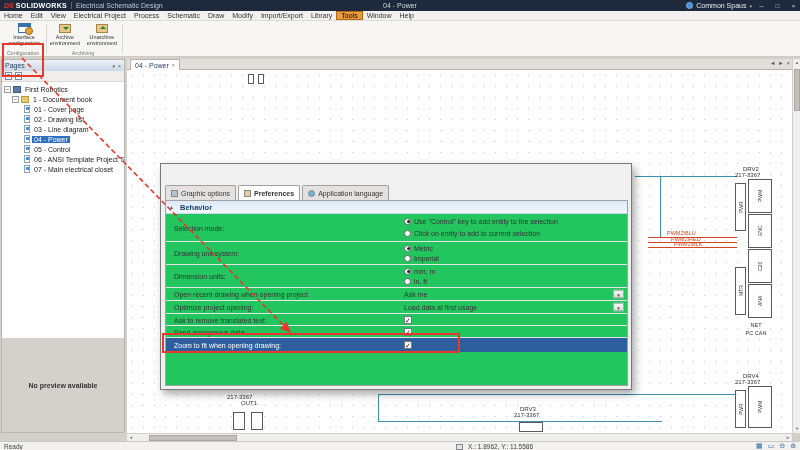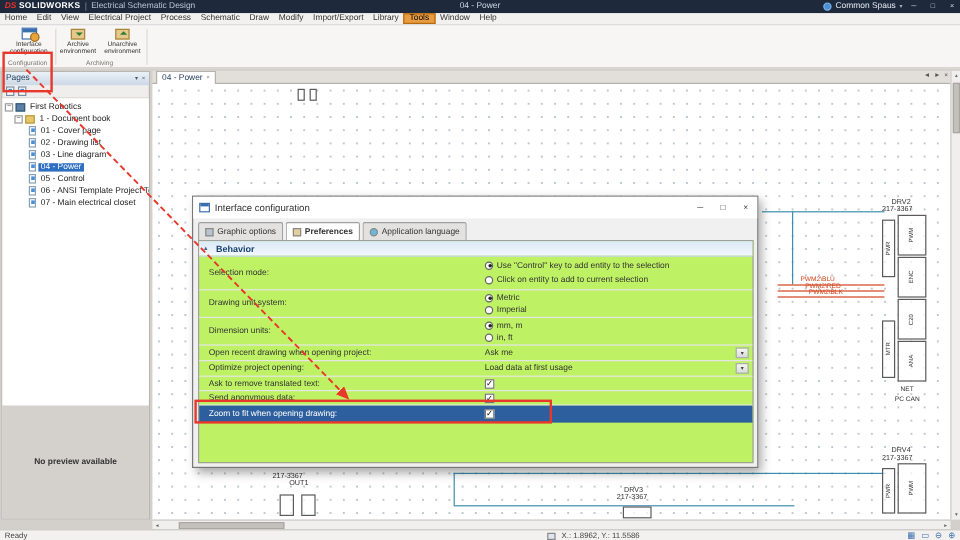--- a/index.html
+++ b/index.html
@@ -97,21 +97,21 @@
   .dlg-icon::before { content:""; position:absolute; left:0; top:0; right:0; height:2px; background:#3a6fae; }
   .dlg-controls { margin-left:auto; display:flex; }
   .dlg-btn { width:19px; height:18px; display:flex; align-items:center; justify-content:center; font-size:7px; color:#444; }
   .dlg-tabs { position:absolute; left:4px; top:21px; height:15px; display:flex; font-size:7px; color:#333; }
   .dlg-tab { display:flex; align-items:center; gap:3px; padding:0 5px; border:1px solid #a0a0a0; border-bottom:none; background:#e4e2e0; margin-right:2px; border-radius:2px 2px 0 0; }
   .dlg-tab.active { background:#fff; font-weight:bold; }
   .ti { width:7px; height:7px; border:1px solid #888; flex:none; }
   .ti-graphic { background:#b9c2d0; }
   .ti-pref { background:#e3cf9e; }
   .ti-lang { background:#6fb6d8; border-radius:50%; }
-  .dlg-content { position:absolute; left:4px; top:36px; width:463px; height:186px; background:#bef264; border:1px solid #a0a0a0; }
+  .dlg-content { position:absolute; left:4px; top:36px; width:463px; height:186px; background:#22c55e; border:1px solid #a0a0a0; }
   .behavior { position:absolute; left:0; top:0; width:100%; height:13px; background:linear-gradient(#dce9f7,#f2f7fc); border-bottom:1px solid #c6d6ea; color:#17406e; font-weight:bold; font-size:7.5px; display:flex; align-items:center; padding-left:14px; }
   .beh-col { position:absolute; left:3px; top:3px; font-size:5px; color:#44628a; font-weight:normal; }
   .row { position:absolute; left:0; width:100%; border-bottom:1px solid #e6e6e6; font-size:7px; color:#333; }
   .row .lab { position:absolute; left:8px; top:50%; transform:translateY(-50%); }
   .opt { position:absolute; left:238px; height:10px; display:flex; align-items:center; white-space:nowrap; }
   .radio { width:7px; height:7px; border:1px solid #666; border-radius:50%; background:#fff; margin-right:3px; position:relative; flex:none; }
   .radio.on::after { content:""; position:absolute; left:1.5px; top:1.5px; width:3px; height:3px; border-radius:50%; background:#222; }
   .val { position:absolute; left:238px; top:50%; transform:translateY(-50%); }
   .combo-arrow { position:absolute; right:3px; top:50%; transform:translateY(-50%); width:11px; height:9px; border:1px solid #abadb3; background:linear-gradient(#f6f6f6,#dadada); font-size:5px; display:flex; align-items:center; justify-content:center; color:#444; }
   .cbx { position:absolute; left:238px; top:50%; transform:translateY(-50%); width:8px; height:8px; border:1px solid #777; background:#fff; font-size:7px; line-height:7px; text-align:center; color:#111; }
@@ -326,29 +326,20 @@
     <span class="sb-coords">X.: 1.8962, Y.: 11.5586</span>
     <div class="sb-icons">
       <span>▦</span>
       <span>▭</span>
       <span>⊖</span>
       <span>⊕</span>
     </div>
   </div>
 
   <div class="dialog">
-    <div class="dlg-title">
-      <span class="dlg-icon"></span>
-      <span>Interface configuration</span>
-      <div class="dlg-controls">
-        <span class="dlg-btn">─</span>
-        <span class="dlg-btn">□</span>
-        <span class="dlg-btn">×</span>
-      </div>
-    </div>
     <div class="dlg-tabs">
       <div class="dlg-tab">
         <span class="ti ti-graphic"></span>
         <span>Graphic options</span>
       </div>
       <div class="dlg-tab active">
         <span class="ti ti-pref"></span>
         <span>Preferences</span>
       </div>
       <div class="dlg-tab">

